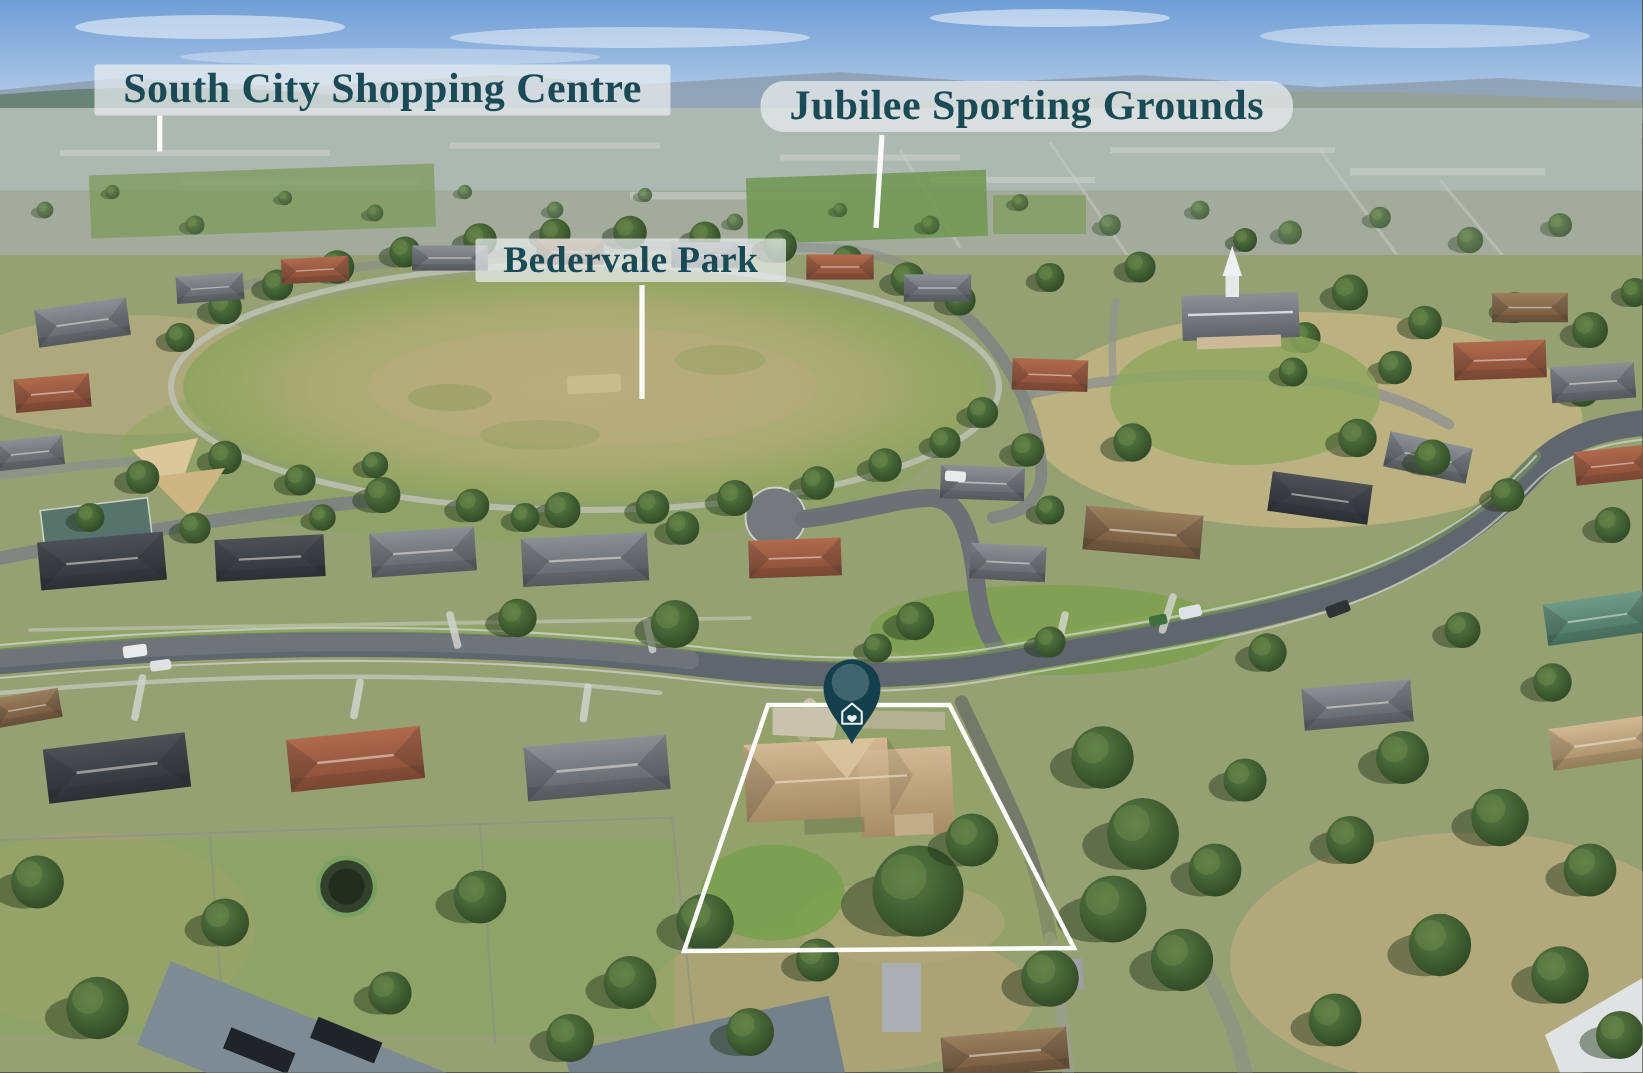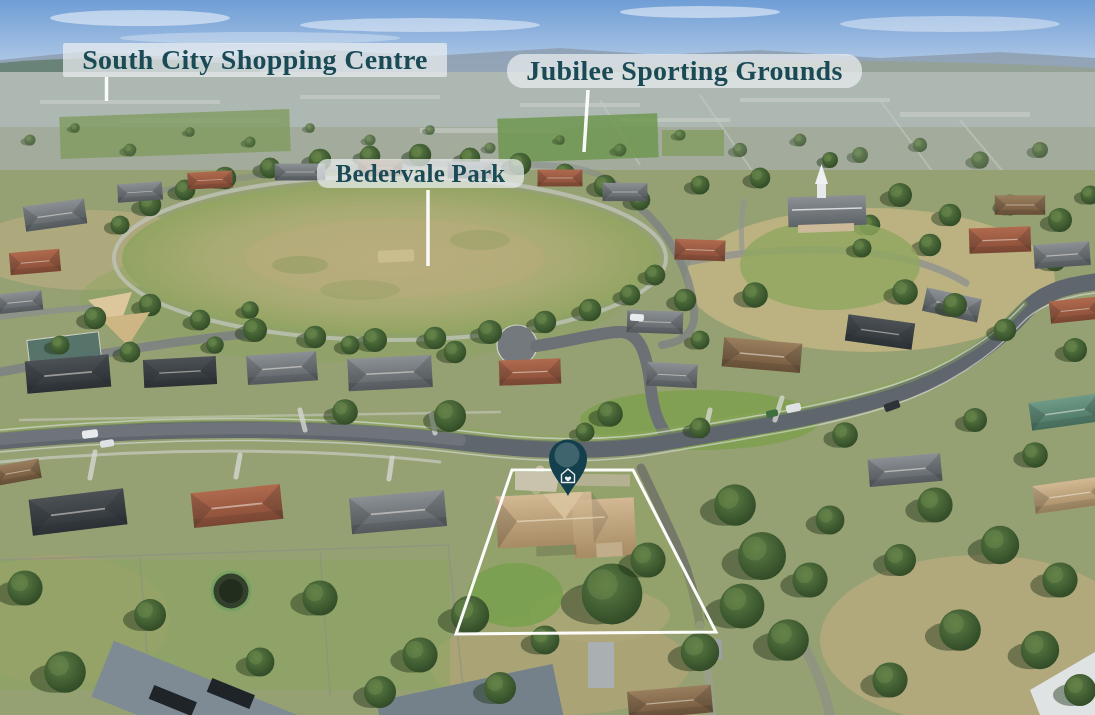--- a/index.html
+++ b/index.html
@@ -4,21 +4,21 @@
 <style>
   html,body{margin:0;padding:0;background:#222;}
   #stage{position:relative;width:1095px;height:715px;overflow:hidden;
          font-family:"Liberation Sans",sans-serif;}
   #scene,#overlay{position:absolute;left:0;top:0;}
   .map-label{position:absolute;display:flex;align-items:center;justify-content:center;
     font-weight:700;color:#1a4a55;background:rgba(234,238,240,.72);
     white-space:nowrap;border-radius:2px;letter-spacing:.3px;z-index:30;font-family:Liberation Serif, serif;}
   #label-shopping{left:63px;top:43px;width:384px;height:34px;font-size:28px;}
   #label-sporting{left:507px;top:54px;width:355px;height:34px;font-size:28px;border-radius:16px;}
-  #label-park{left:317px;top:159px;width:207px;height:29px;font-size:25px;border-radius:10px;}
+  #label-park{left:317px;top:159px;width:207px;height:29px;font-size:25px;}
 </style>
 </head>
 <body>
 
 <div id="stage">
 
 <svg id="scene" width="1095" height="715" viewBox="0 0 1095 715">
   <defs>
     <linearGradient id="skyG" x1="0" y1="0" x2="0" y2="1">
       <stop offset="0" stop-color="#6f9ed6"></stop>

